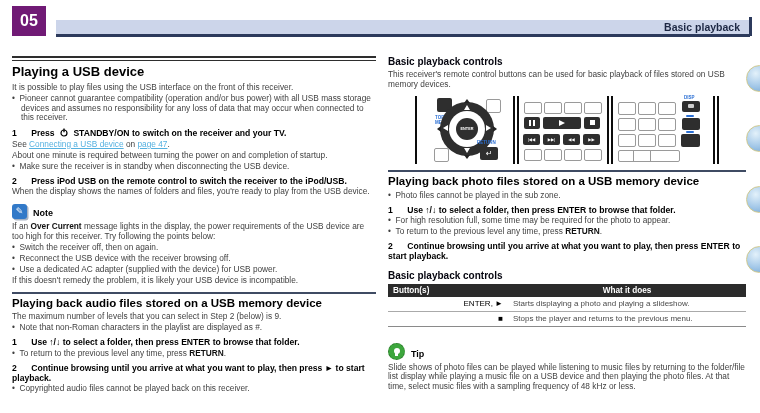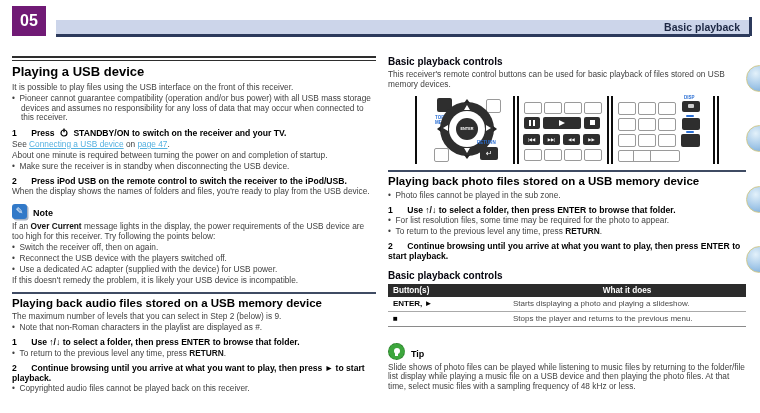--- a/index.html
+++ b/index.html
@@ -68,21 +68,21 @@
   .stop-sq{width:5px;height:5px;background:#fff;}
   .seg-bar{position:absolute;border:1px solid #9a9a9a;border-radius:2px;display:flex;}
   .seg{border-right:1px solid #9a9a9a;}
   .disp-dot{width:6px;height:4px;background:#cfcfcf;border-radius:1px;margin:auto;}
   .blue-mark{position:absolute;width:8px;height:2.5px;background:#2a6fd4;border-radius:1px;}
   
   table{border-collapse:collapse;width:100%;margin:2px 0 16px 0;font-size:8px;}
   th{background:#2b2b2b;color:#fff;font-size:8.2px;padding:2px 5px;text-align:left;}
   th.c2{text-align:center;}
   td{padding:2px 5px;border-bottom:1px solid #8a8a8a;color:#4a4a4a;}
-  td.c1{font-weight:bold;color:#000;width:110px;}
+  td.c1{font-weight:normal;color:#000;width:110px;text-align:right;}
   td.c2{text-align:left;}
   tr.r1 td{border-bottom:1px solid #aaa;}
   
   .nav-circle{position:absolute;right:-13px;width:25px;height:25px;border-radius:50%;
         background:radial-gradient(circle at 35% 30%, #e3f1fa, #9cc3e6 60%, #6f9fcb);
         border:1px solid #cfc98f;}
 </style>
 </head>
 <body>
 
@@ -132,21 +132,21 @@
 
     <div class="callout">
       <div class="note-icon">
         <span>✎</span>
       </div>
       <span class="lbl">Note</span>
     </div>
     <p><span>If an </span><span class="b">Over Current</span><span> message lights in the display, the power requirements of the USB device are too high for this receiver. Try following the points below:</span></p>
     <ul>
       <li>Switch the receiver off, then on again.</li>
-      <li>Reconnect the USB device with the players switched off.</li>
+      <li>Reconnect the USB device with the receiver browsing off.</li>
       <li>Use a dedicated AC adapter (supplied with the device) for USB power.</li>
     </ul>
     <p>If this doesn't remedy the problem, it is likely your USB device is incompatible.</p>
 
     <div class="rule-sect"></div>
     <h2>Playing back audio files stored on a USB memory device</h2>
     <p>The maximum number of levels that you can select in Step 2 (below) is 9.</p>
     <ul>
       <li>Note that non-Roman characters in the playlist are displayed as #.</li>
     </ul>
@@ -261,21 +261,21 @@
     <div class="rule-sect"></div>
     <h2>Playing back photo files stored on a USB memory device</h2>
     <ul>
       <li>Photo files cannot be played in the sub zone.</li>
     </ul>
     <p class="step">
       <span class="n">1</span>
       <span>Use ↑/↓ to select a folder, then press ENTER to browse that folder.</span>
     </p>
     <ul>
-      <li><span>For list resolution files, some time may be required for the photo to appear.</span></li>
+      <li><span>For high resolution full, some time may be required for the photo to appear.</span></li>
       <li><span>To return to the previous level any time, press </span><span class="b">RETURN</span><span>.</span></li>
     </ul>
     <p class="step">
       <span class="n">2</span>
       <span>Continue browsing until you arrive at what you want to play, then press ENTER to start playback.</span>
     </p>
 
     <h3 style="margin-top:8px;">Basic playback controls</h3>
     <table>
       <thead>

